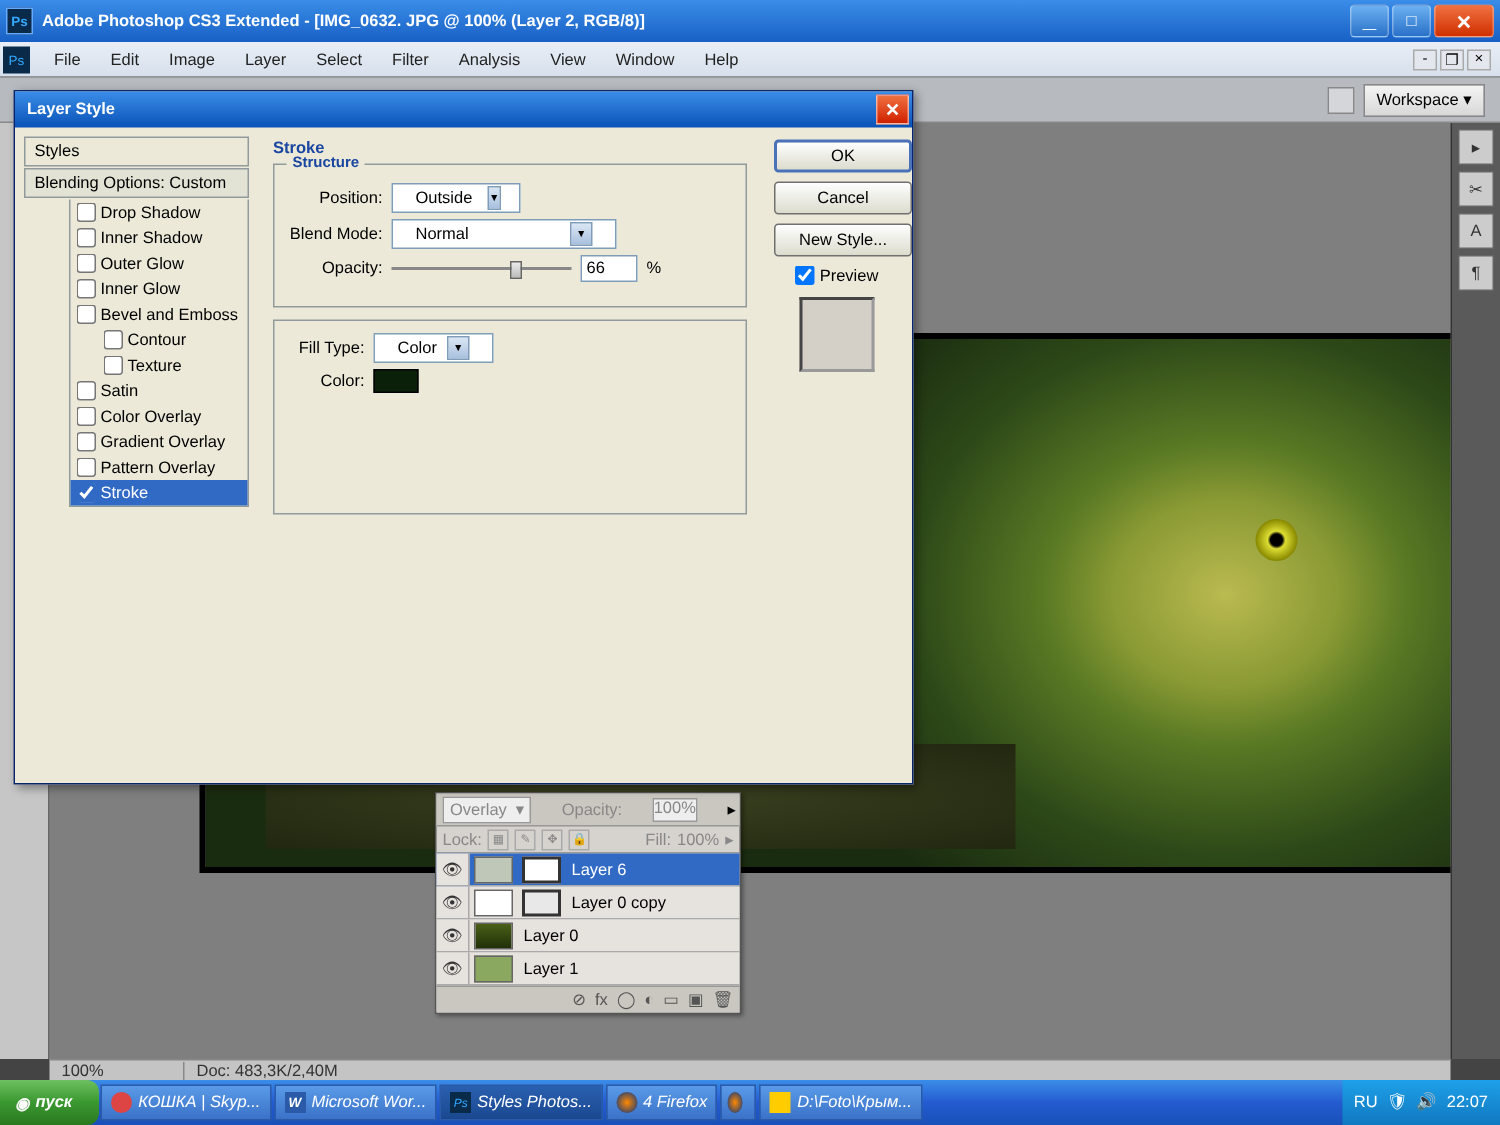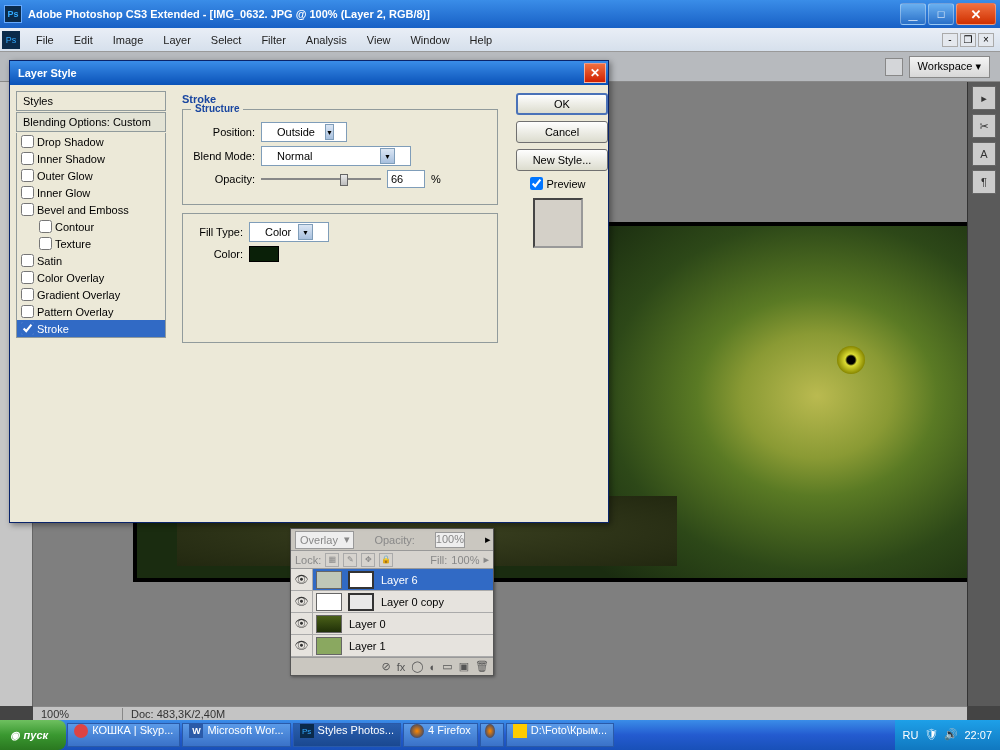--- a/index.html
+++ b/index.html
@@ -37,21 +37,21 @@
 .statusbar .doc{padding-left:8px;}
 
 
 .dialog{position:absolute;left:9px;top:60px;width:600px;height:463px;background:#ece9d8;border:1px solid #0a246a;box-shadow:2px 2px 6px rgba(0,0,0,.4);}
 .dialog .dtitle{height:24px;background:linear-gradient(#3a8de8,#0a52b8);color:#fff;font-weight:bold;display:flex;align-items:center;padding-left:8px;font-size:12px;}
 .dialog .dclose{margin-left:auto;width:22px;height:20px;background:linear-gradient(#f07040,#d02000);color:#fff;display:flex;align-items:center;justify-content:center;margin-right:2px;border:1px solid #fff8;font-size:12px;font-weight:bold;}
 .dialog-body{display:flex;height:calc(100% - 24px);}
 .styles-col{width:162px;padding:6px;border-right:0;}
 .styles-head, .blend-head{border:1px solid #919b9c;padding:3px 6px;background:#ece9d8;margin-bottom:1px;}
 .blend-head{background:#e3e3d5;}
-.styles-list{border:1px solid #919b9c;border-top:none;}
+.styles-list{border:1px solid #919b9c;border-top:none;margin-left:30px;}
 .style-row{display:flex;align-items:center;padding:2px 4px;gap:3px;color:#000;}
 .style-row input{margin:0;}
 .style-row.indent{padding-left:22px;}
 .style-row.active{background:#316ac5;color:#fff;}
 .style-row.active input{accent-color:#316ac5;}
 
 .settings-col{flex:1;padding:8px 10px;}
 .settings-title{color:#1946a0;font-weight:bold;margin-bottom:4px;}
 .fieldset{border:1px solid #919b9c;padding:8px 10px 12px;margin-bottom:8px;position:relative;}
 .fieldset .legend{position:absolute;top:-7px;left:8px;background:#ece9d8;color:#1946a0;padding:0 4px;font-weight:bold;font-size:10px;}
@@ -84,21 +84,21 @@
 .layer-row .eye{width:22px;height:100%;border-right:1px solid #aaa;display:flex;align-items:center;justify-content:center;color:#333;}
 .layer-row.active .eye{color:#333;background:#e6e3de;}
 .layer-row .thumb{width:26px;height:18px;margin:0 3px;border:1px solid #666;display:inline-block;background-size:cover;}
 .layer-row .mask{border:2px solid #333;}
 .layer-row .lname{padding-left:4px;}
 .lp-bottom{height:18px;display:flex;align-items:center;justify-content:flex-end;gap:6px;padding:0 4px;border-top:1px solid #999;background:#cac7c0;color:#555;font-size:10px;}
 
 
 .taskbar{position:absolute;left:0;right:0;bottom:0;height:30px;background:linear-gradient(#3a8de8,#245bd0 50%,#1850b8);display:flex;align-items:center;}
 .start{height:30px;padding:0 18px 0 10px;background:linear-gradient(#6ec060,#3a9830 50%,#2a7820);color:#fff;font-style:italic;font-weight:bold;display:flex;align-items:center;gap:4px;border-radius:0 8px 8px 0;font-size:13px;}
-.tb-item{height:24px;margin:0 1px;padding:0 6px;background:linear-gradient(#5a9ae8,#3a72c8);border:1px solid #2a5aa8;color:#fff;display:flex;gap:4px;font-size:10px;max-width:140px;overflow:hidden;white-space:nowrap;}
+.tb-item{height:24px;margin:0 1px;padding:0 6px;background:linear-gradient(#5a9ae8,#3a72c8);border:1px solid #2a5aa8;color:#fff;display:flex;align-items:center;gap:4px;font-size:10px;max-width:140px;overflow:hidden;white-space:nowrap;font-style:italic;}
 .tb-item.active{background:linear-gradient(#2a60b0,#1a4890);}
 .tb-tray{margin-left:auto;height:30px;background:linear-gradient(#1ea0e8,#1078c0);padding:0 8px;display:flex;align-items:center;gap:6px;color:#fff;font-size:10px;}
 .tb-tray .tic{width:14px;height:14px;}
 
 .sk-ic{width:14px;height:14px;border-radius:50%;background:#d44;}
 .word-ic{width:14px;height:14px;background:#2a5aa8;color:#fff;display:flex;align-items:center;justify-content:center;font-size:9px;font-weight:bold;}
 .ps-ic{width:14px;height:14px;background:#0a2a4a;color:#3af;display:flex;align-items:center;justify-content:center;font-size:8px;}
 .ff-ic{width:14px;height:14px;border-radius:50%;background:radial-gradient(#f80,#038);}
 .tc-ic{width:14px;height:14px;background:#fc0;}
 </style>

